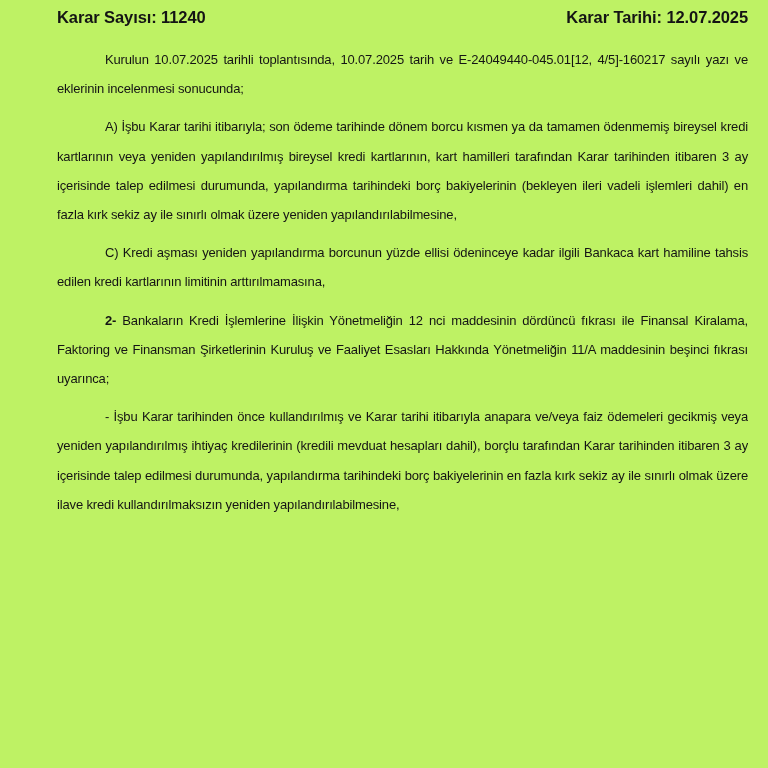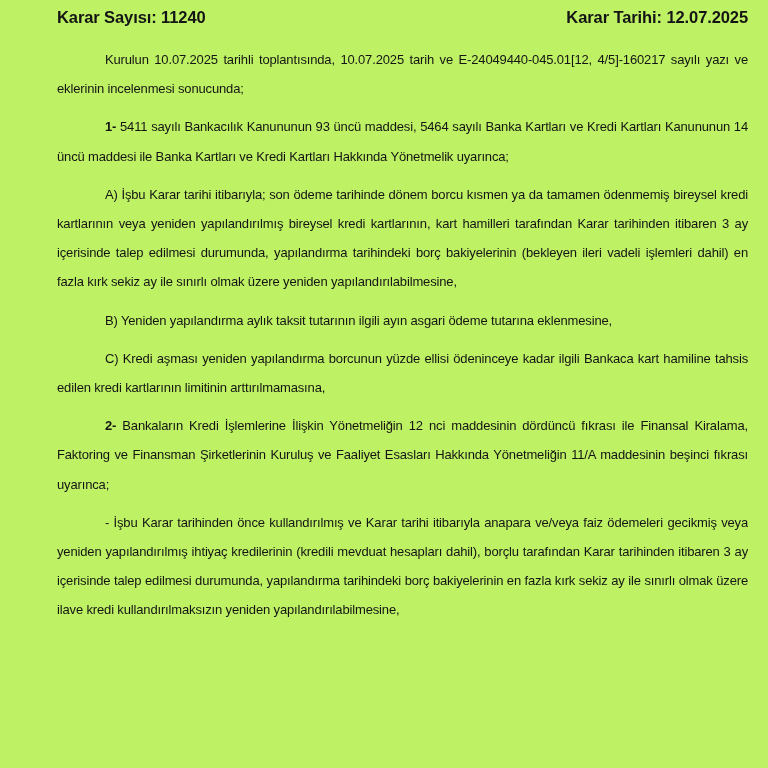--- a/index.html
+++ b/index.html
@@ -82,31 +82,25 @@
 
     <div class="doc-header">
       <span class="hdr-item">Karar Sayısı: 11240</span>
       <span class="hdr-item">Karar Tarihi: 12.07.2025</span>
     </div>
 
     <p class="para indent">
       <span>Kurulun 10.07.2025 tarihli toplantısında, 10.07.2025 tarih ve E-24049440-045.01[12, 4/5]-160217 sayılı yazı ve eklerinin incelenmesi sonucunda;</span>
     </p>
 
-    <p class="para indent">
-      <span class="marker">1-</span><span> 5411 sayılı Bankacılık Kanununun 93 üncü maddesi, 5464 sayılı Banka Kartları ve Kredi Kartları Kanununun 14 üncü maddesi ile Banka Kartları ve Kredi Kartları Hakkında Yönetmelik uyarınca;</span>
-    </p>
 
     <p class="para indent">
       <span class="lbl">A)</span><span> İşbu Karar tarihi itibarıyla; son ödeme tarihinde dönem borcu kısmen ya da tamamen ödenmemiş bireysel kredi kartlarının veya yeniden yapılandırılmış bireysel kredi kartlarının, kart hamilleri tarafından Karar tarihinden itibaren 3 ay içerisinde talep edilmesi durumunda, yapılandırma tarihindeki borç bakiyelerinin (bekleyen ileri vadeli işlemleri dahil) en fazla kırk sekiz ay ile sınırlı olmak üzere yeniden yapılandırılabilmesine,</span>
     </p>
 
-    <p class="para indent">
-      <span class="lbl">B)</span><span> Yeniden yapılandırma aylık taksit tutarının ilgili ayın asgari ödeme tutarına eklenmesine,</span>
-    </p>
 
     <p class="para indent">
       <span class="lbl">C)</span><span> Kredi aşması yeniden yapılandırma borcunun yüzde ellisi ödeninceye kadar ilgili Bankaca kart hamiline tahsis edilen kredi kartlarının limitinin arttırılmamasına,</span>
     </p>
 
 
     <p class="para indent">
       <span class="marker">2-</span><span> Bankaların Kredi İşlemlerine İlişkin Yönetmeliğin 12 nci maddesinin dördüncü fıkrası ile Finansal Kiralama, Faktoring ve Finansman Şirketlerinin Kuruluş ve Faaliyet Esasları Hakkında Yönetmeliğin 11/A maddesinin beşinci fıkrası uyarınca;</span>
     </p>
 

